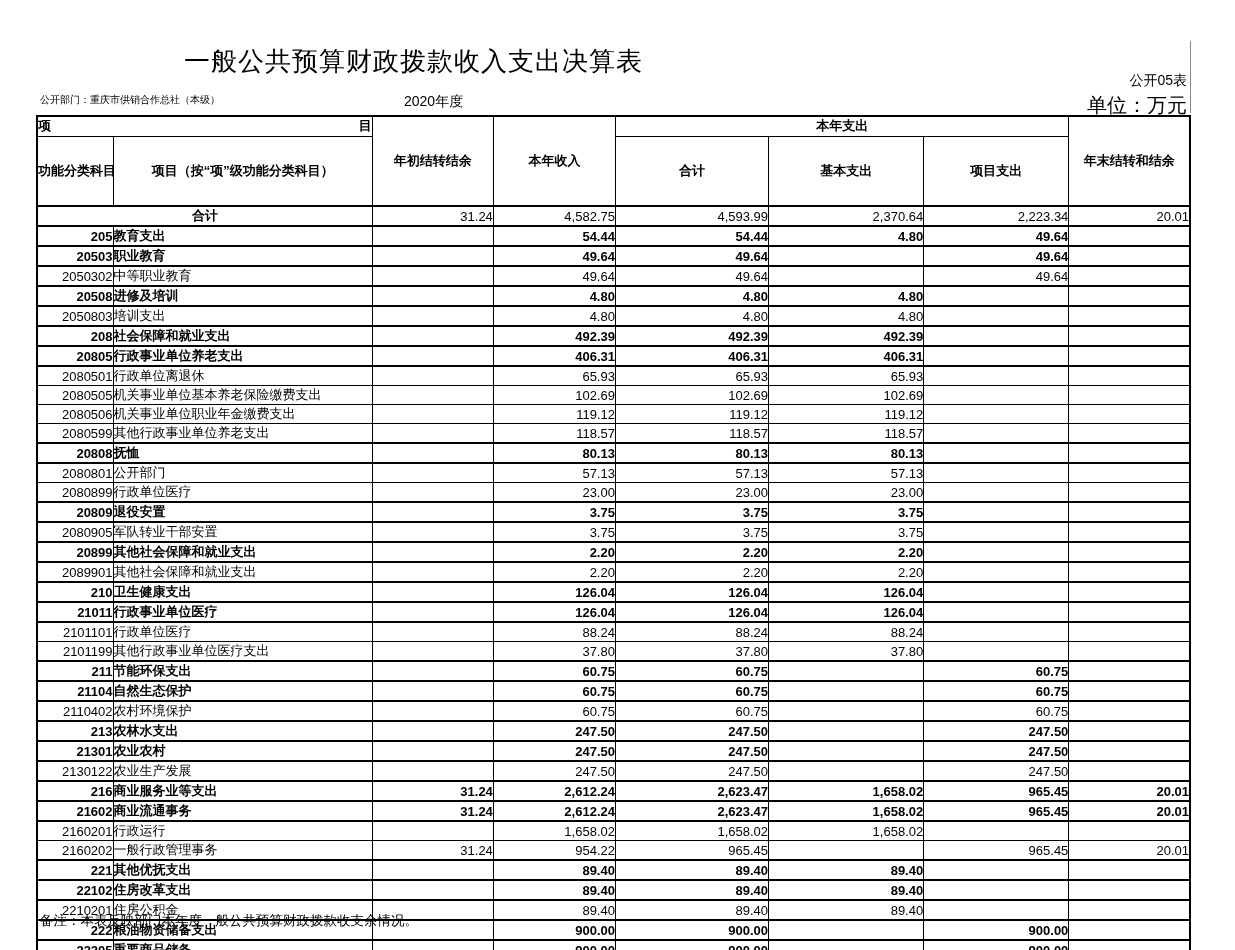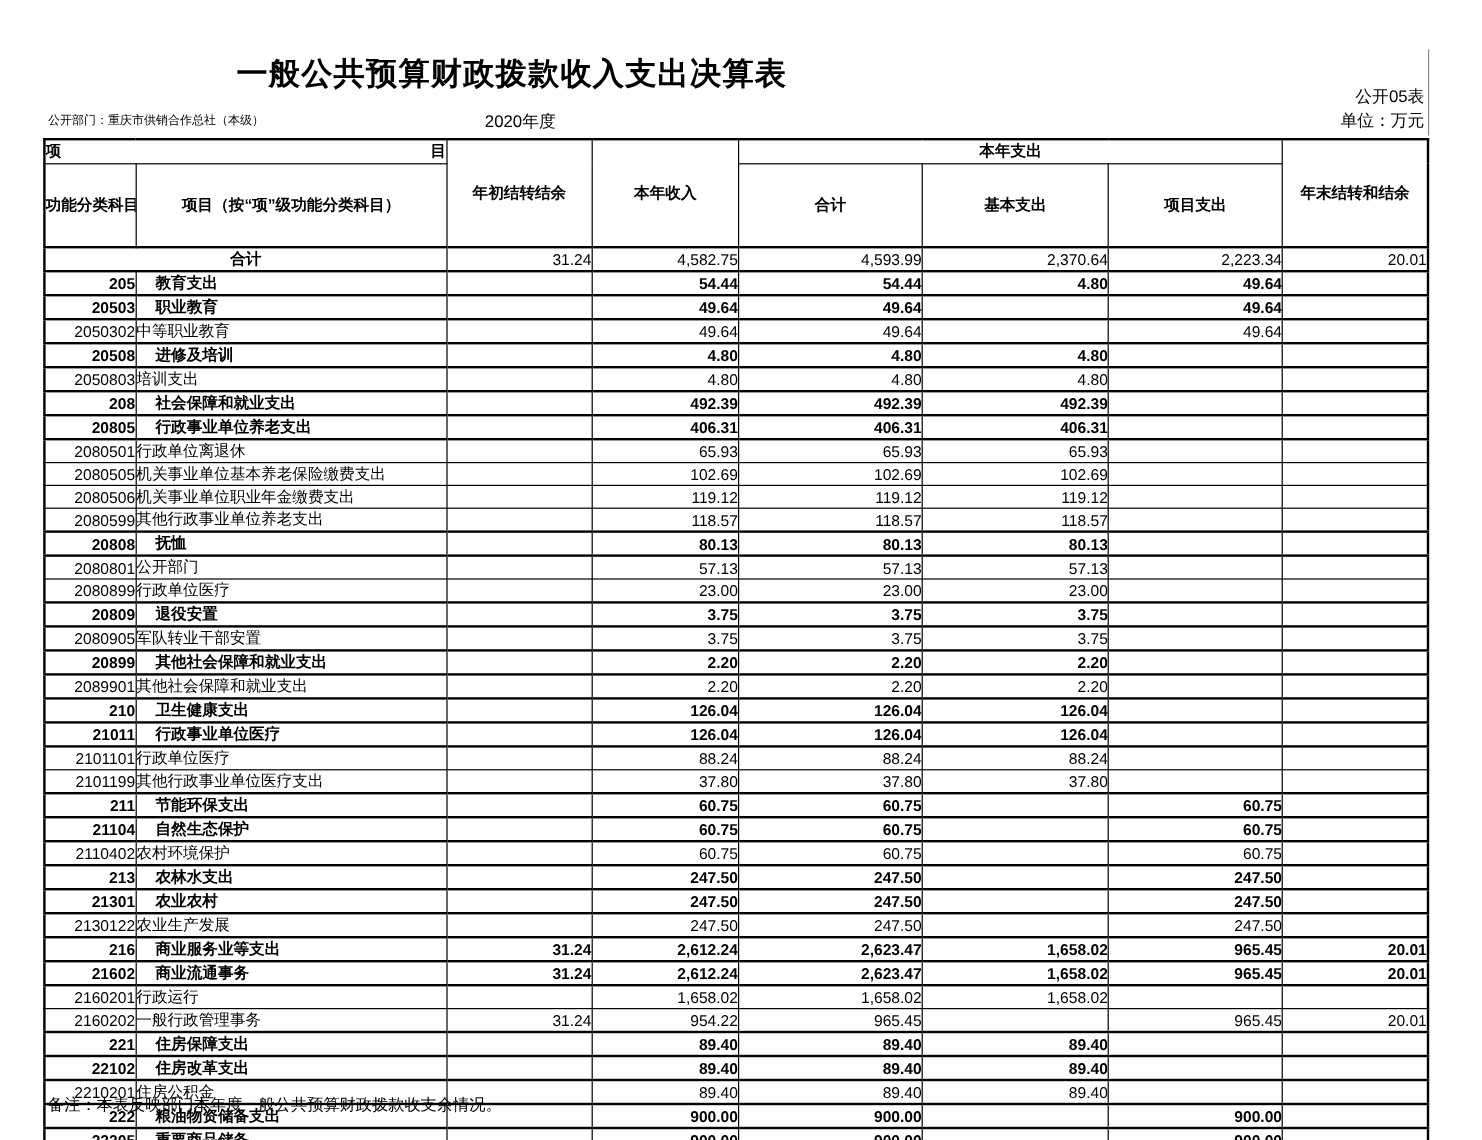--- a/index.html
+++ b/index.html
@@ -11,39 +11,39 @@
   }
   .page {
     position: relative;
     width: 1235px;
     height: 950px;
     background: #fff;
     overflow: hidden;
   }
   .title {
     position: absolute;
-    left: 197px;
+    left: 184px;
     top: 44px;
     font-size: 26px;
-    font-weight: bold;
+    font-weight: normal;
     letter-spacing: 1px;
     white-space: nowrap;
   }
   .table-code {
     position: absolute;
     right: 48px;
     top: 72px;
     font-size: 14px;
     white-space: nowrap;
   }
   .unit-label {
     position: absolute;
     right: 48px;
     top: 92px;
-    font-size: 14px;
+    font-size: 20px;
     white-space: nowrap;
   }
   .dept-label {
     position: absolute;
     left: 40px;
     top: 93px;
     font-size: 10px;
     white-space: nowrap;
   }
   .year-label {
@@ -93,21 +93,21 @@
     justify-content: space-between;
     width: 100%;
   }
   th.col-name-wrap { white-space: normal; padding: 0 6px; }
   tbody tr { height: 18px; }
   tbody td { vertical-align: middle; }
   td.code { text-align: right; padding-left: 4px; }
   td.name { text-align: left; padding-left: 30px; }
   td.num  { text-align: right; padding-right: 3px; }
   tr.bold td { font-weight: bold; border-top-width: 2px; border-bottom-width: 2px; }
-  tr.bold td.name { padding-left: 16px; }
+  tr.bold td.name { padding-left: 0; }
   tr.total td { border-top-width: 2px; border-bottom-width: 2px; }
   td.total-label { text-align: center; font-weight: bold; }
   .note {
     position: absolute;
     left: 40px;
     top: 912px;
     font-size: 13.5px;
     white-space: nowrap;
     font-family: Liberation Serif, serif;
   }
@@ -482,21 +482,21 @@
       <td class="name">一般行政管理事务</td>
       <td class="num">31.24</td>
       <td class="num">954.22</td>
       <td class="num">965.45</td>
       <td class="num"></td>
       <td class="num">965.45</td>
       <td class="num">20.01</td>
     </tr>
         <tr class="bold">
       <td class="code">221</td>
-      <td class="name">住房保障支出</td>
+      <td class="name">其他优抚支出</td>
       <td class="num"></td>
       <td class="num">89.40</td>
       <td class="num">89.40</td>
       <td class="num">89.40</td>
       <td class="num"></td>
       <td class="num"></td>
     </tr>
         <tr class="bold">
       <td class="code">22102</td>
       <td class="name">住房改革支出</td>

